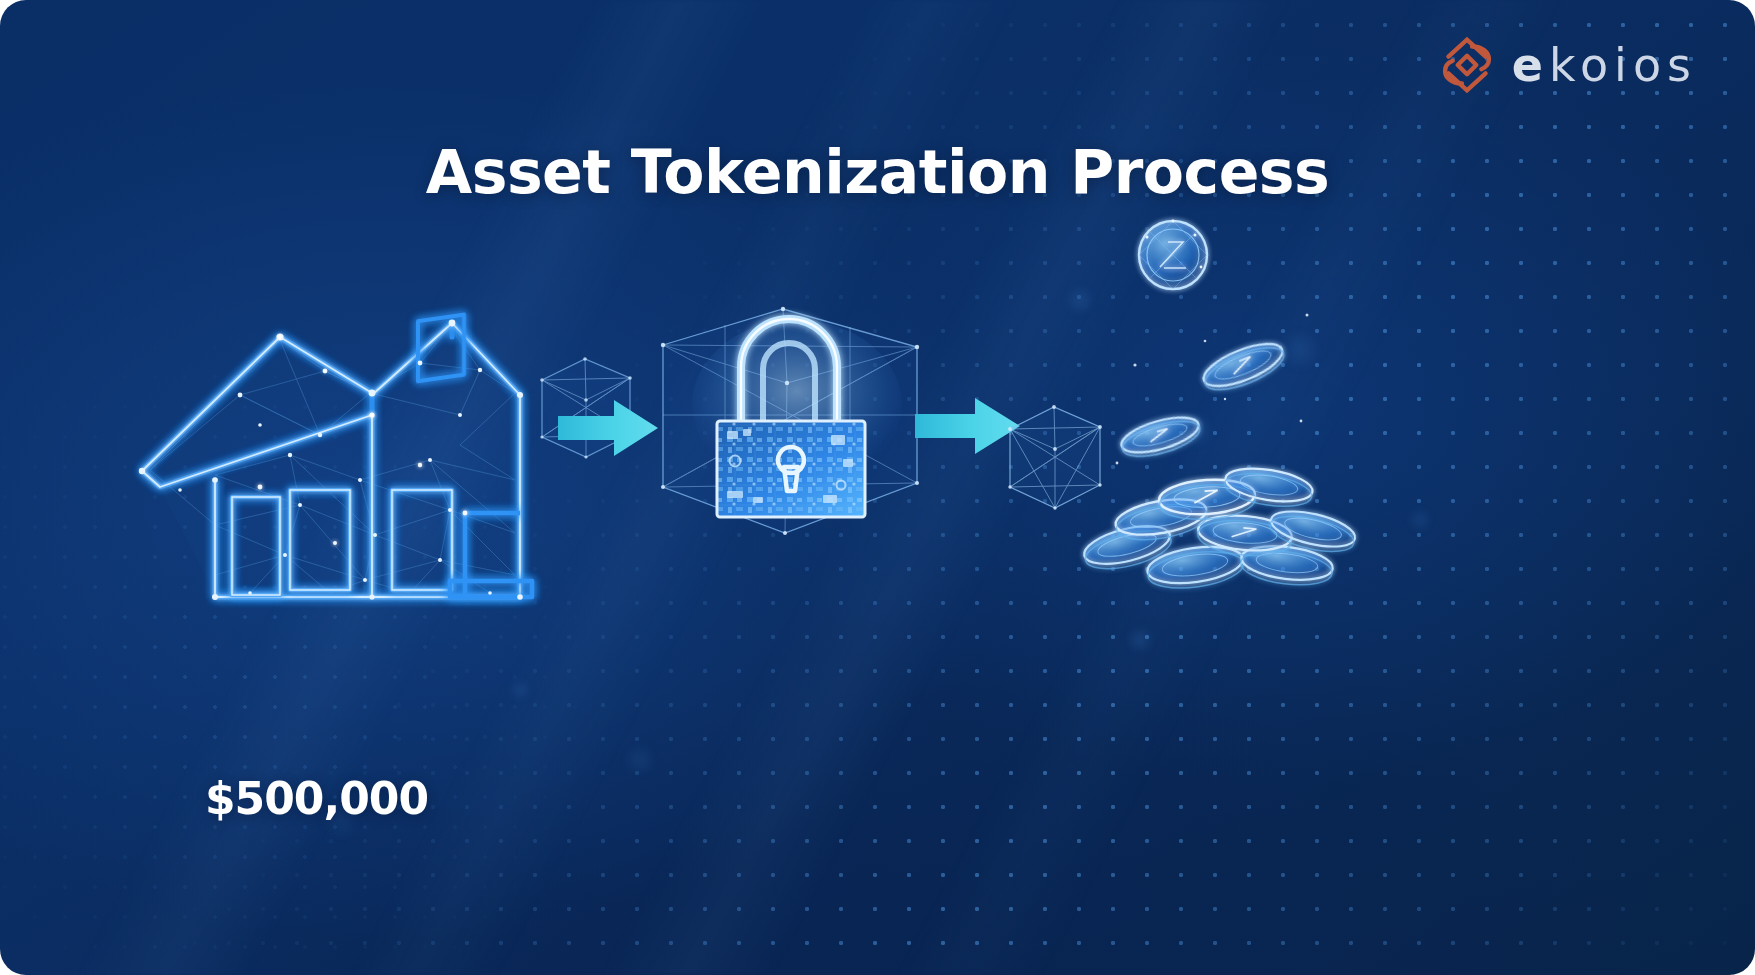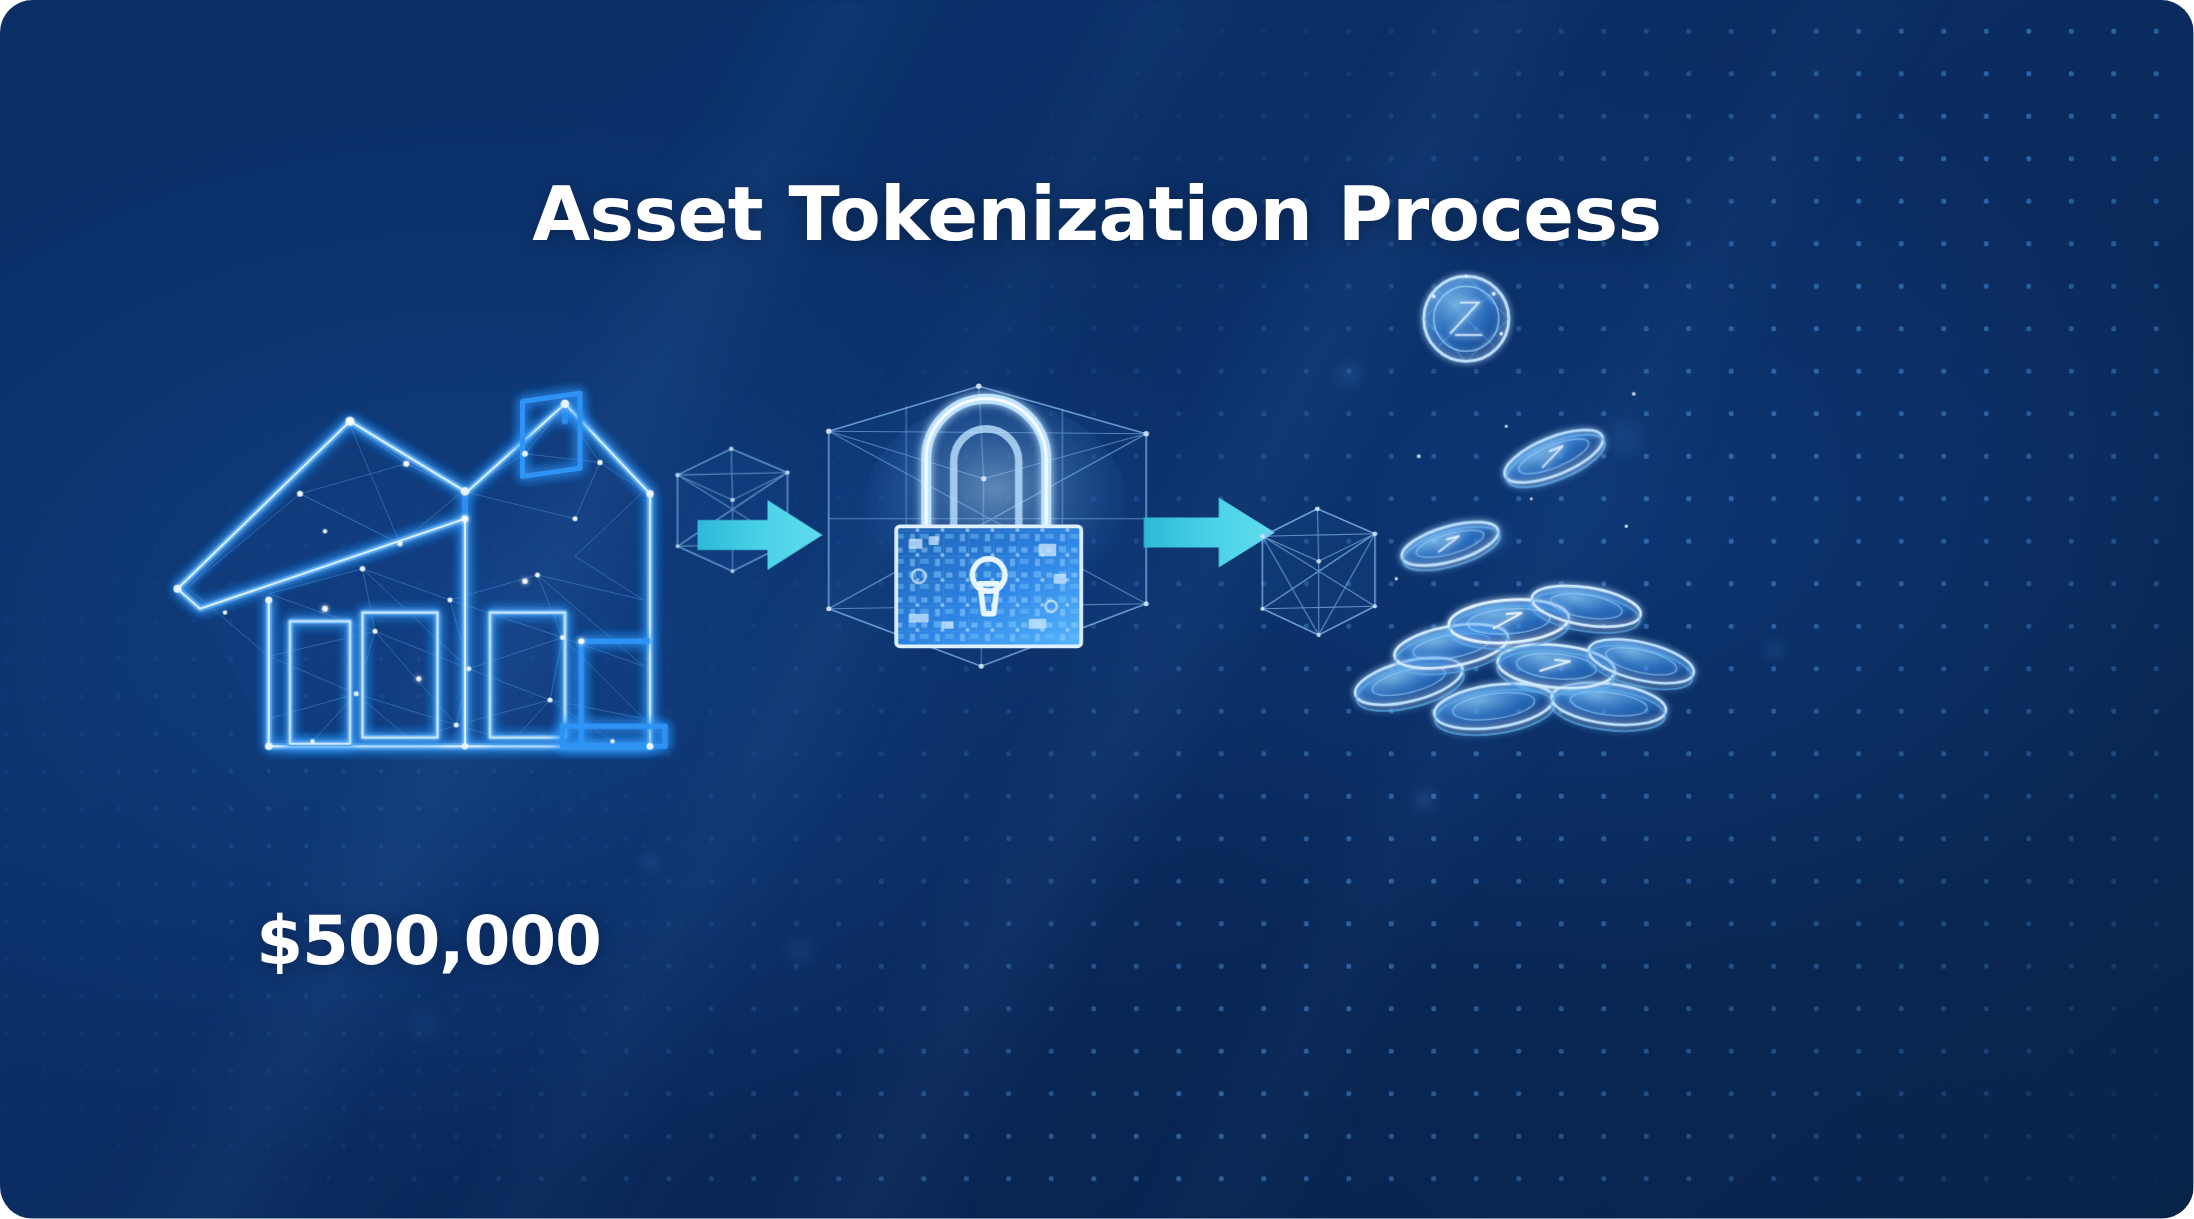--- a/index.html
+++ b/index.html
@@ -99,21 +99,21 @@
 
   
   .caption {
     position:absolute;
     font-family:"DejaVu Sans", sans-serif;
     font-weight:700;
     color:#ffffff;
     line-height:1.14;
     text-shadow:0 2px 12px rgba(0,20,50,.45);
   }
-  #caption-left { left:205px; top:722px; font-size:54px; letter-spacing:-1px; }
+  #caption-left { left:205px; top:774px; font-size:44px; letter-spacing:-1px; }
   #caption-right {
     right:95px; top:700px; font-size:50px; text-align:center;
     letter-spacing:-0.8px; width:520px;
   }
 
   
   .art { position:absolute; }
   #art-house { left:120px; top:275px; width:420px; height:360px; }
   #art-lock  { left:645px; top:295px; width:290px; height:255px; }
   #art-coins { left:1055px; top:245px; width:330px; height:360px; }
@@ -128,20 +128,34 @@
 </head>
 <body>
 
 <div id="canvas">
 
   <div class="bg-layer" id="streaks"></div>
   <div class="bg-layer" id="dotfield"></div>
   <div class="bg-layer" id="dotfield2"></div>
   <div class="bg-layer" id="bokeh"></div>
 
+  <div id="logo">
+    <svg class="mark" viewBox="0 0 64 64">
+      <g fill="none" stroke="#c1583c" stroke-width="5.2" stroke-linecap="round">
+        <path d="M38 10 C50 10 58 17 58 25 C58 31 54 35 49 37"></path>
+        <path d="M26 54 C14 54 6 47 6 39 C6 33 10 29 15 27"></path>
+        <path d="M10 22 L32 2 L54 22"></path>
+        <path d="M10 42 L32 62 L54 42"></path>
+      </g>
+      <g fill="none" stroke="#c1583c" stroke-width="5.2" stroke-linejoin="round">
+        <path d="M21 32 L32 21 L43 32 L32 43 Z"></path>
+      </g>
+    </svg>
+    <div class="word"><span class="e">e</span><span>koios</span></div>
+  </div>
 
   <div id="title">Asset Tokenization Process</div>
 
   <div class="art" id="art-house">
     <svg viewBox="0 0 420 360" width="420" height="360">
       <defs>
         <filter id="glowA" x="-60%" y="-60%" width="220%" height="220%">
           <feGaussianBlur stdDeviation="4.5" result="b"></feGaussianBlur>
           <feMerge>
               <feMergeNode in="b"></feMergeNode>

